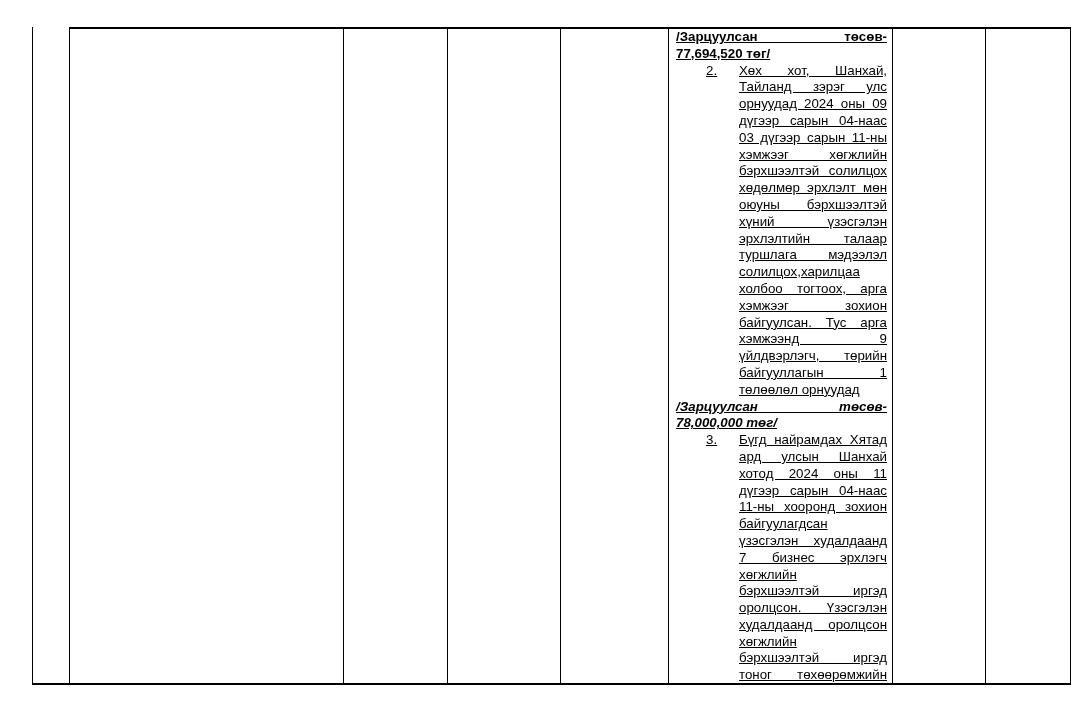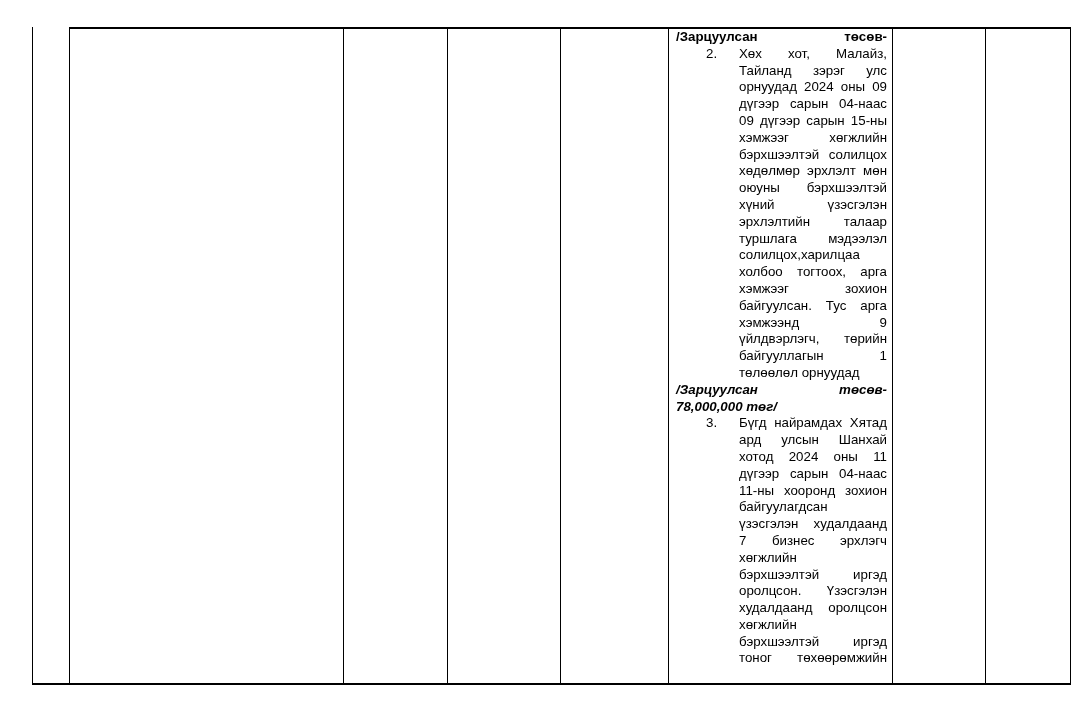--- a/index.html
+++ b/index.html
@@ -28,20 +28,21 @@
   .tbl-topline {
     position: absolute;
     top: 0; left: 37px; right: 0;
     height: 1.5px;
     background: #000;
   }
   .col {
     box-sizing: border-box;
     border-right: 1.5px solid #000;
     height: 100%;
+    text-decoration: underline;
   }
   .c1 { width: 37px; }
   .c2 { width: 274px; }
   .c3 { width: 104px; }
   .c4 { width: 113px; }
   .c5 { width: 108px; }
   .c6 { width: 224px; }
   .c7 { width: 93px; }
   .c8 { flex: 1; }
   .cellpad {
@@ -70,29 +71,30 @@
     <div class="tbl-topline"></div>
     <div class="col c1"></div>
     <div class="col c2"></div>
     <div class="col c3"></div>
     <div class="col c4"></div>
     <div class="col c5"></div>
     <div class="col c6">
       <div class="cellpad">
           <div class="block style-bold">
             <div class="tline">/Зарцуулсан төсөв-</div>
+            <div class="tline flush">77,694,520 төг/</div>
           </div>
           <div class="block style-regular list-item">
             <span class="marker">2.</span>
             <div class="li-body">
-              <div class="tline">Хөх хот, Малайз,</div>
+              <div class="tline">Хөх хот, Шанхай,</div>
               <div class="tline">Тайланд зэрэг улс</div>
               <div class="tline">орнуудад 2024 оны 09</div>
               <div class="tline">дүгээр сарын 04-наас</div>
-              <div class="tline">09 дүгээр сарын 15-ны</div>
+              <div class="tline">03 дүгээр сарын 11-ны</div>
               <div class="tline">хэмжээг хөгжлийн</div>
               <div class="tline">бэрхшээлтэй солилцох</div>
               <div class="tline">хөдөлмөр эрхлэлт мөн</div>
               <div class="tline">оюуны бэрхшээлтэй</div>
               <div class="tline">хүний үзэсгэлэн</div>
               <div class="tline">эрхлэлтийн талаар</div>
               <div class="tline">туршлага мэдээлэл</div>
               <div class="tline">солилцох,харилцаа</div>
               <div class="tline">холбоо тогтоох, арга</div>
               <div class="tline">хэмжээг зохион</div>

